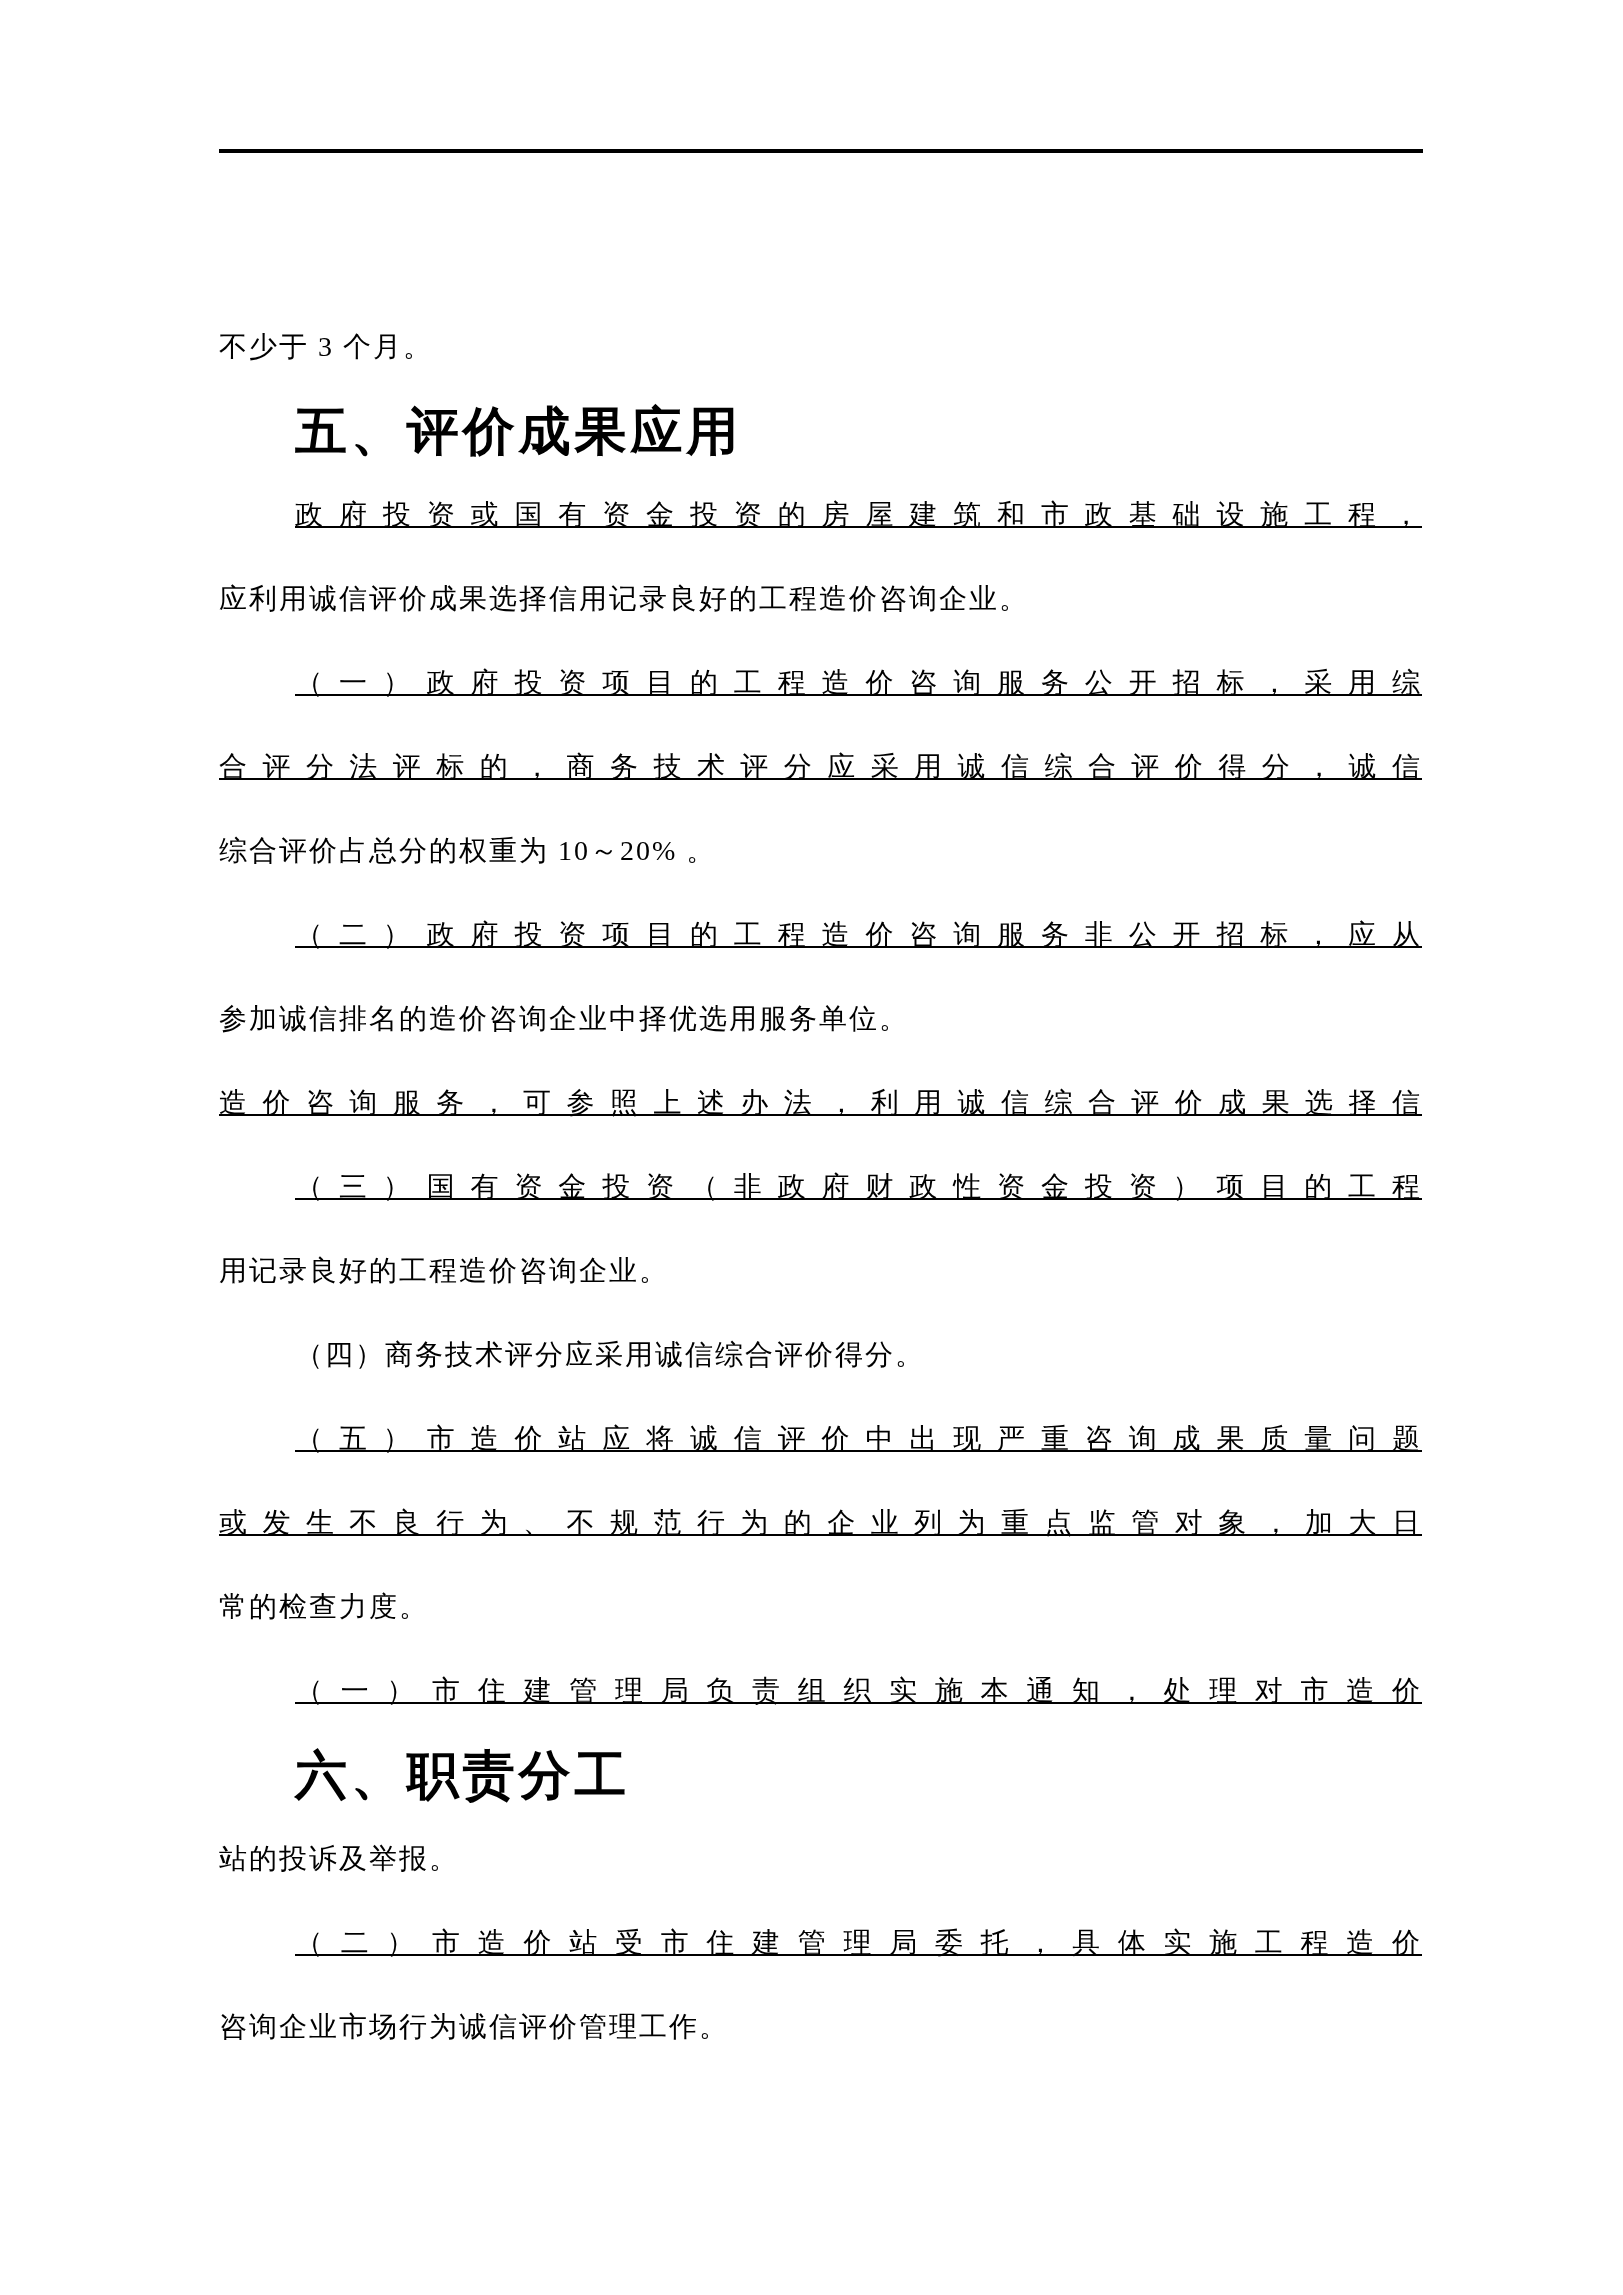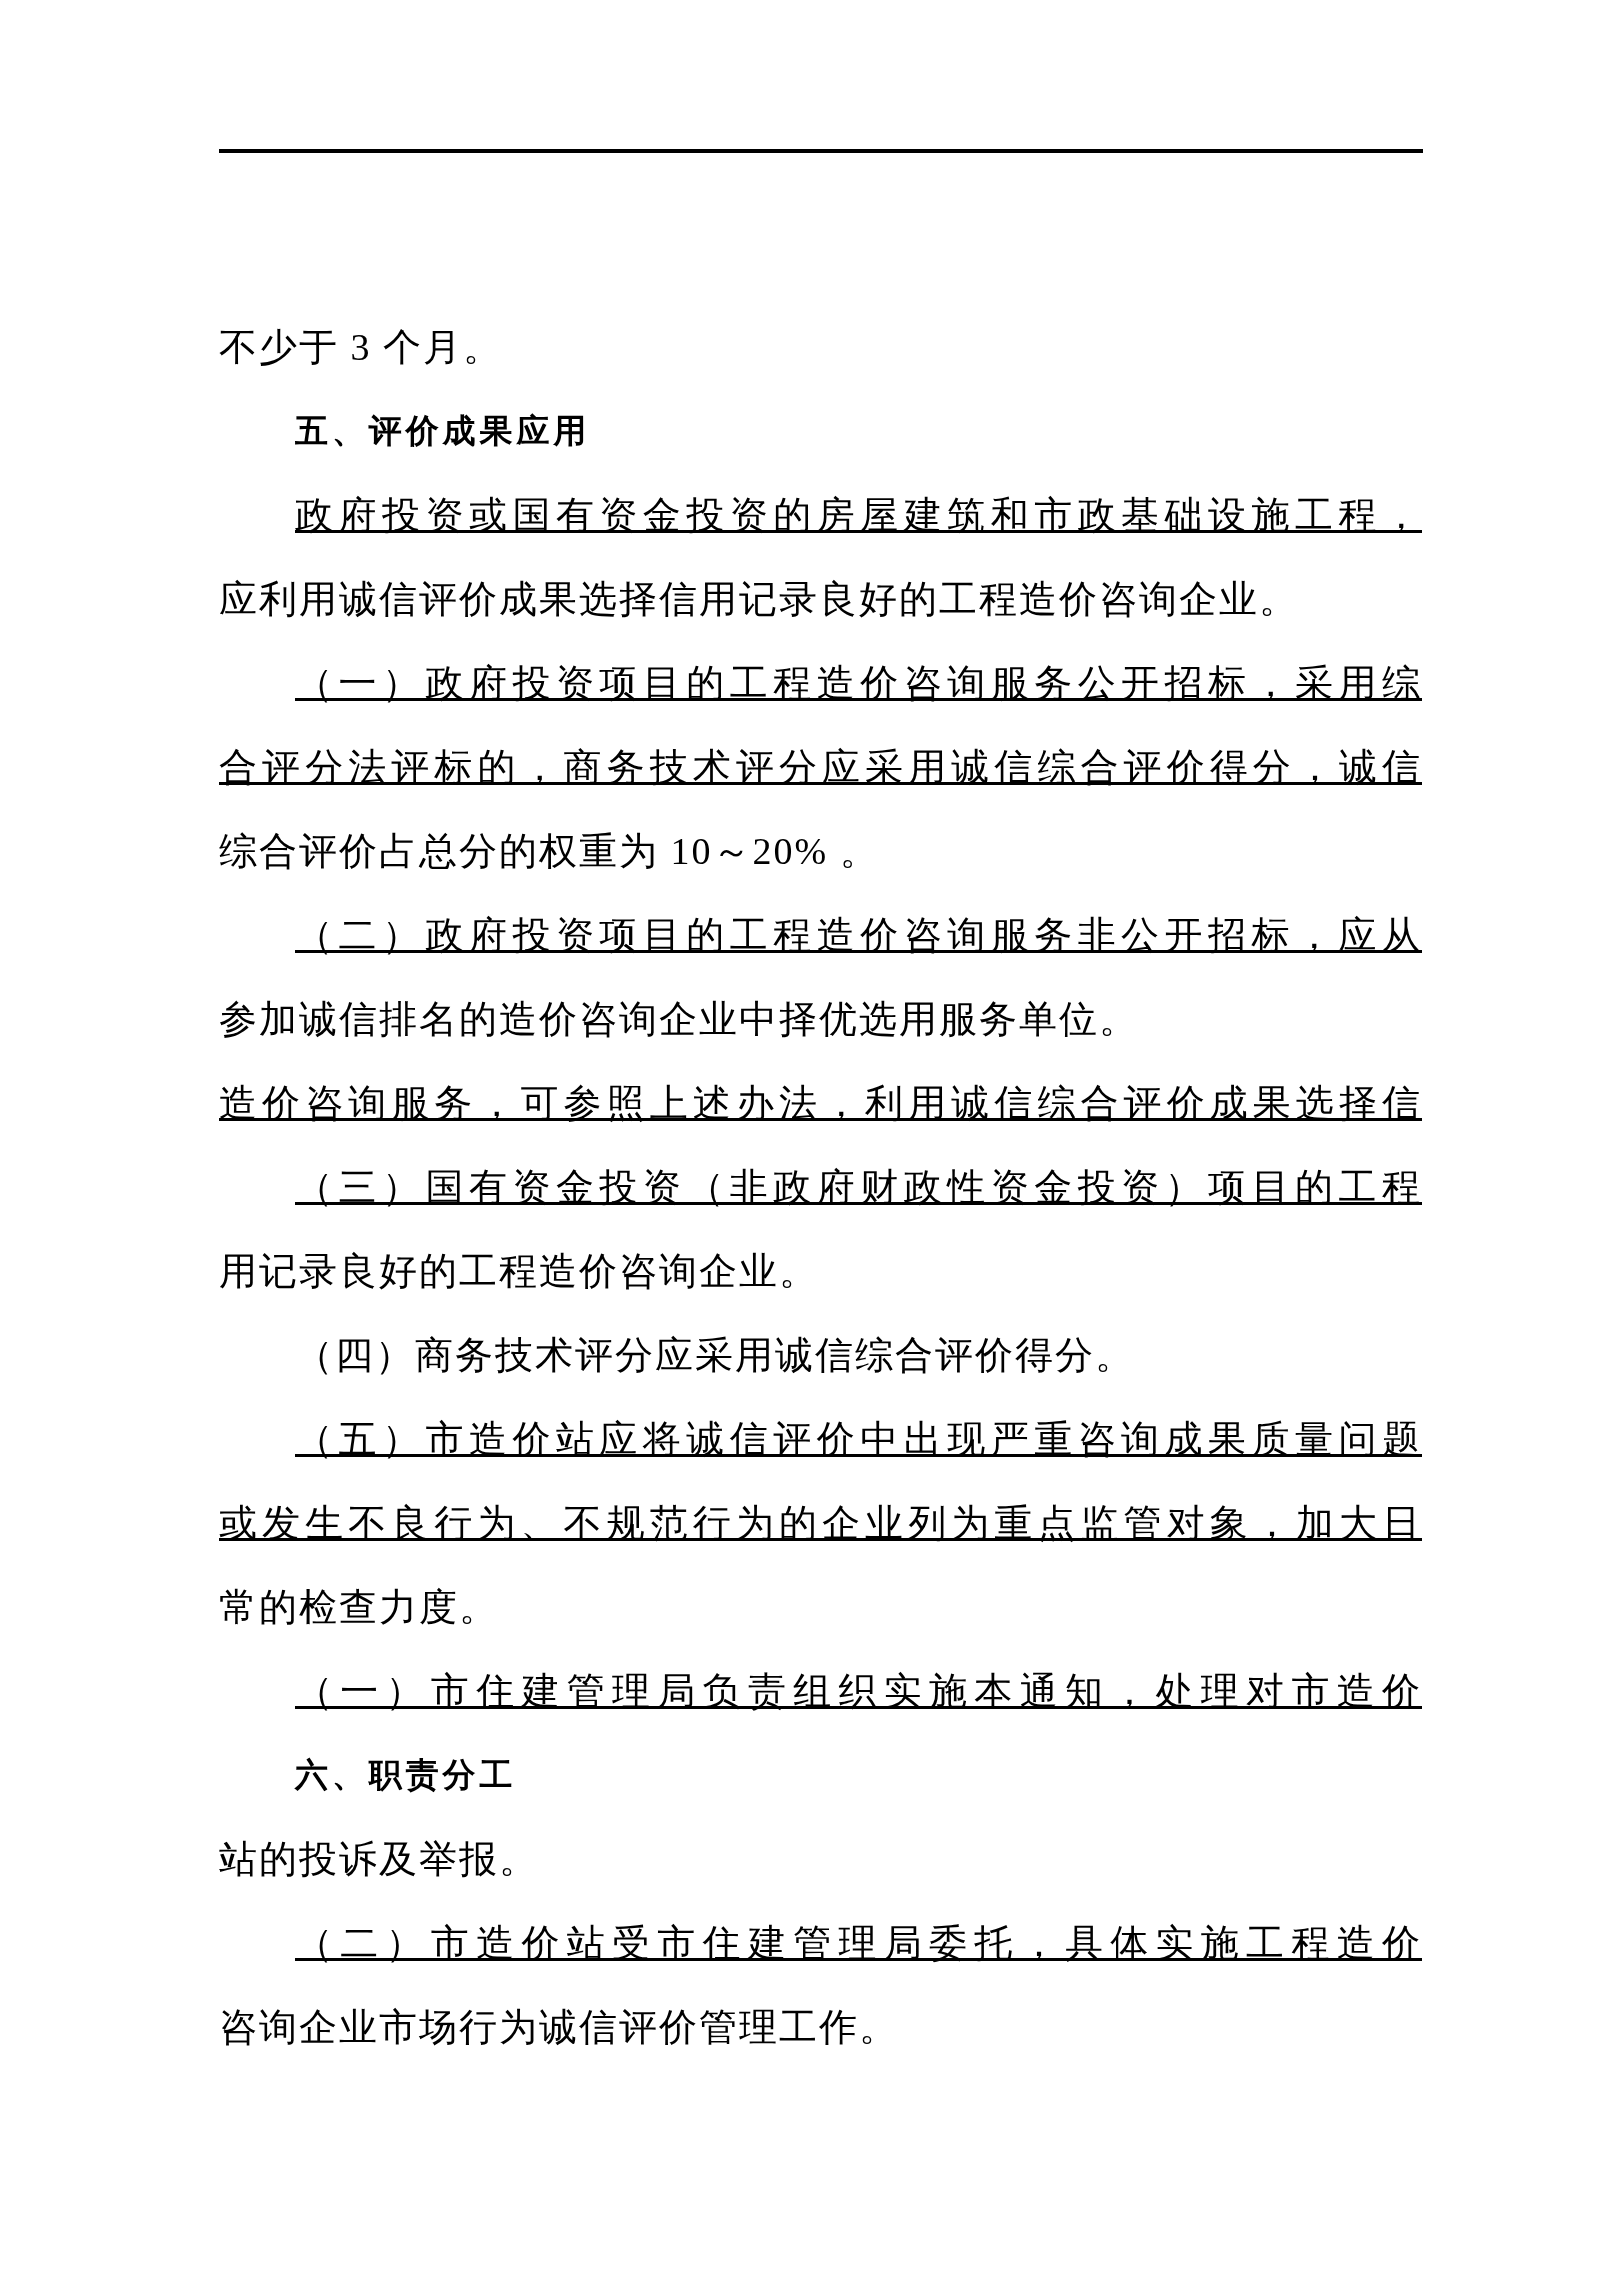--- a/index.html
+++ b/index.html
@@ -26,38 +26,38 @@
   }
   .text-block {
     position: absolute;
     left: 219px;
     top: 305px;
     width: 1203px;
   }
   .line {
     height: 84px;
     line-height: 84px;
-    font-size: 38px;
+    font-size: 28px;
     letter-spacing: 2px;
     text-align: left;
     color: #000000;
   }
   .line.justify {
     text-align: justify;
     text-align-last: justify;
     text-justify: inter-character;
     text-decoration: underline;
   }
   .line.indent {
     text-indent: 76px;
   }
   .line.heading {
     font-family: "Liberation Sans", sans-serif;
     font-weight: bold;
-    font-size: 33px;
+    font-size: 52px;
     letter-spacing: 3.9px;
     text-indent: 76px;
     text-align: left;
   }
 </style>
 </head>
 <body>
 
 <div class="page">
   <div class="header-rule"></div>

